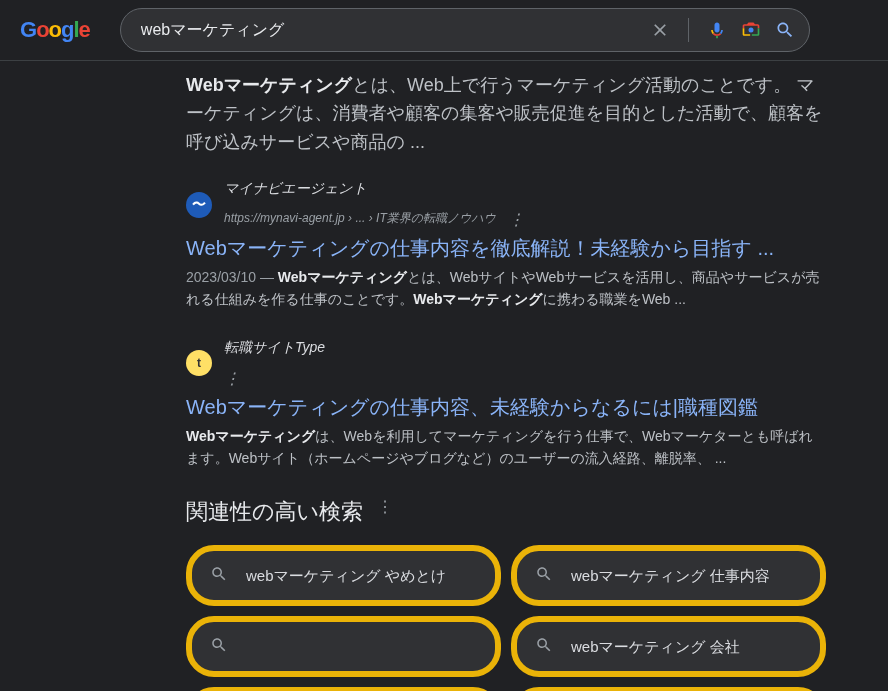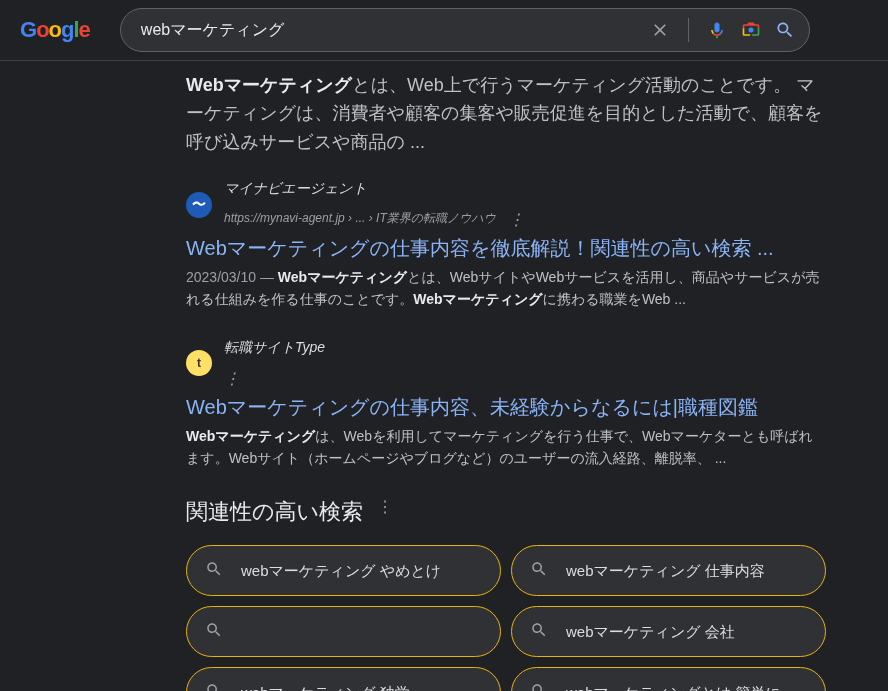--- a/index.html
+++ b/index.html
@@ -125,21 +125,21 @@
       font-weight: 400;
     }
     .related-grid {
       display: grid;
       grid-template-columns: 1fr 1fr;
       gap: 10px;
       max-width: 660px;
     }
     .related-pill {
       background: #303134;
-      border: 1px solid #eab308;
+      border: 6px solid #eab308;
       border-radius: 28px;
       padding: 14px 18px;
       display: flex;
       align-items: center;
       gap: 18px;
       cursor: pointer;
       min-height: 48px;
     }
     .pill-text { color: #dadce0; font-size: 15px; font-weight:500; line-height: 1.3; }
     .search-small-icon { color: #9aa0a6; flex-shrink: 0; }
@@ -197,21 +197,21 @@
     <div class="result-header">
       <div class="favicon fav-mynavi">〜</div>
       <div class="result-source">
         <span class="source-name">マイナビエージェント</span>
         <div class="source-url-row">
           <span class="source-url">https://mynavi-agent.jp › ... › IT業界の転職ノウハウ</span>
           <span class="more-dots">⋮</span>
         </div>
       </div>
     </div>
-    <div class="result-title">Webマーケティングの仕事内容を徹底解説！関連性の高い検索 ...</div>
+    <div class="result-title">Webマーケティングの仕事内容を徹底解説！未経験から目指す ...</div>
     <div class="result-snippet">
       <span class="result-date">2023/03/10 — </span><b>Webマーケティング</b>とは、WebサイトやWebサービスを活用し、商品やサービスが売れる仕組みを作る仕事のことです。<b>Webマーケティング</b>に携わる職業をWeb ...
     </div>
       </div>
       <div class="result">
     <div class="result-header">
       <div class="favicon fav-type">t</div>
       <div class="result-source">
         <span class="source-name">転職サイトType</span>
         <div class="source-url-row">

